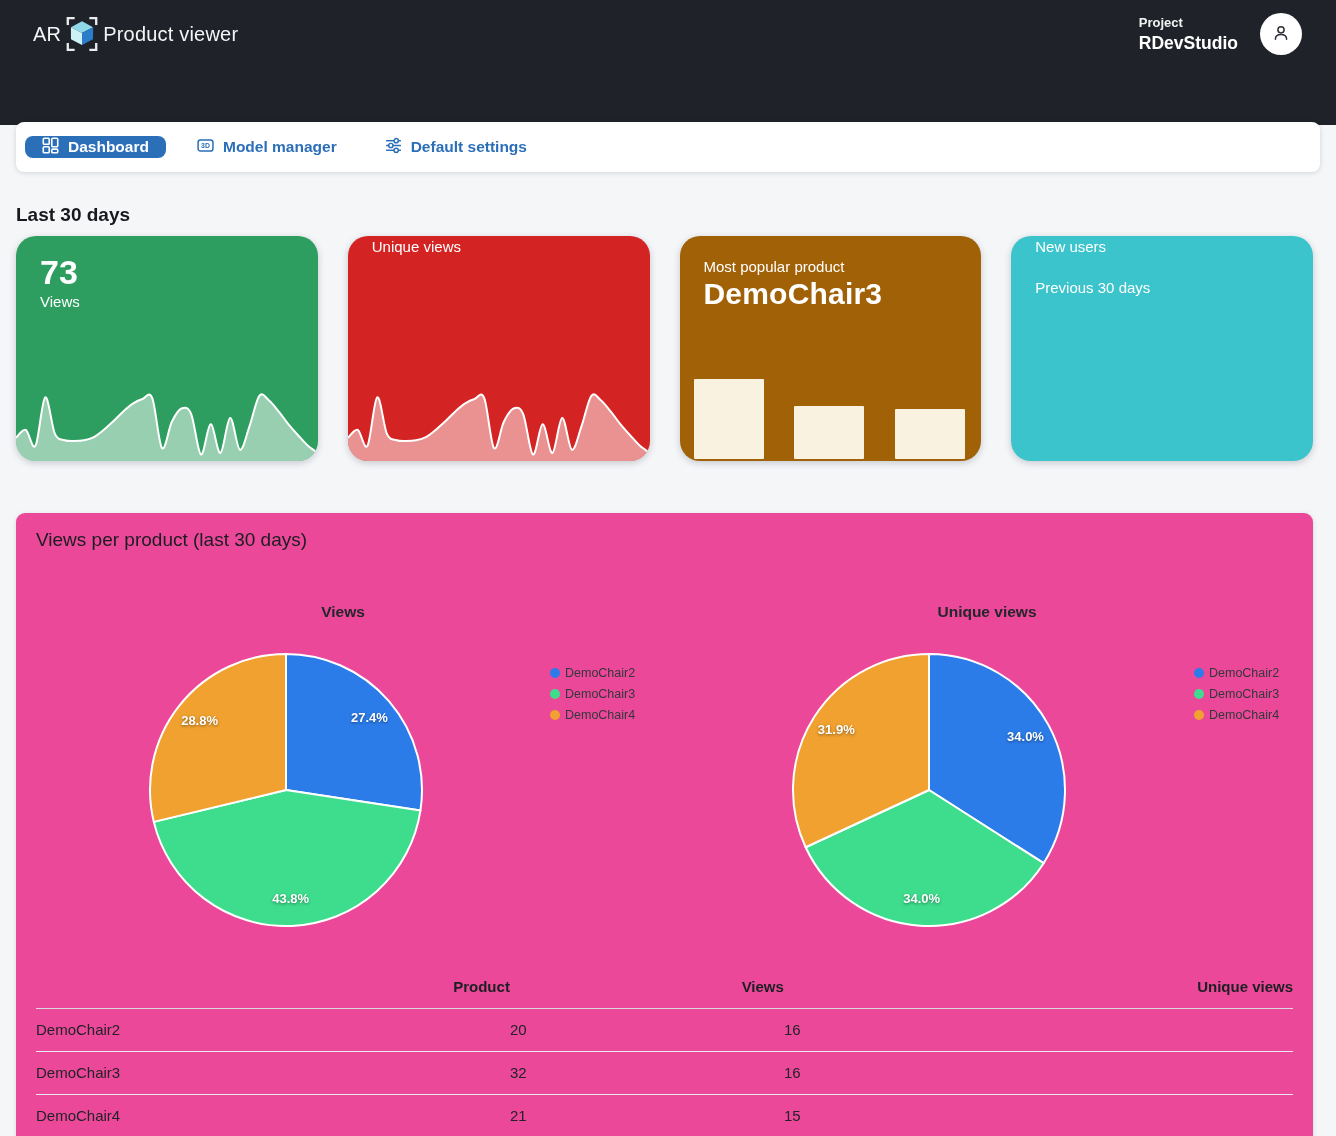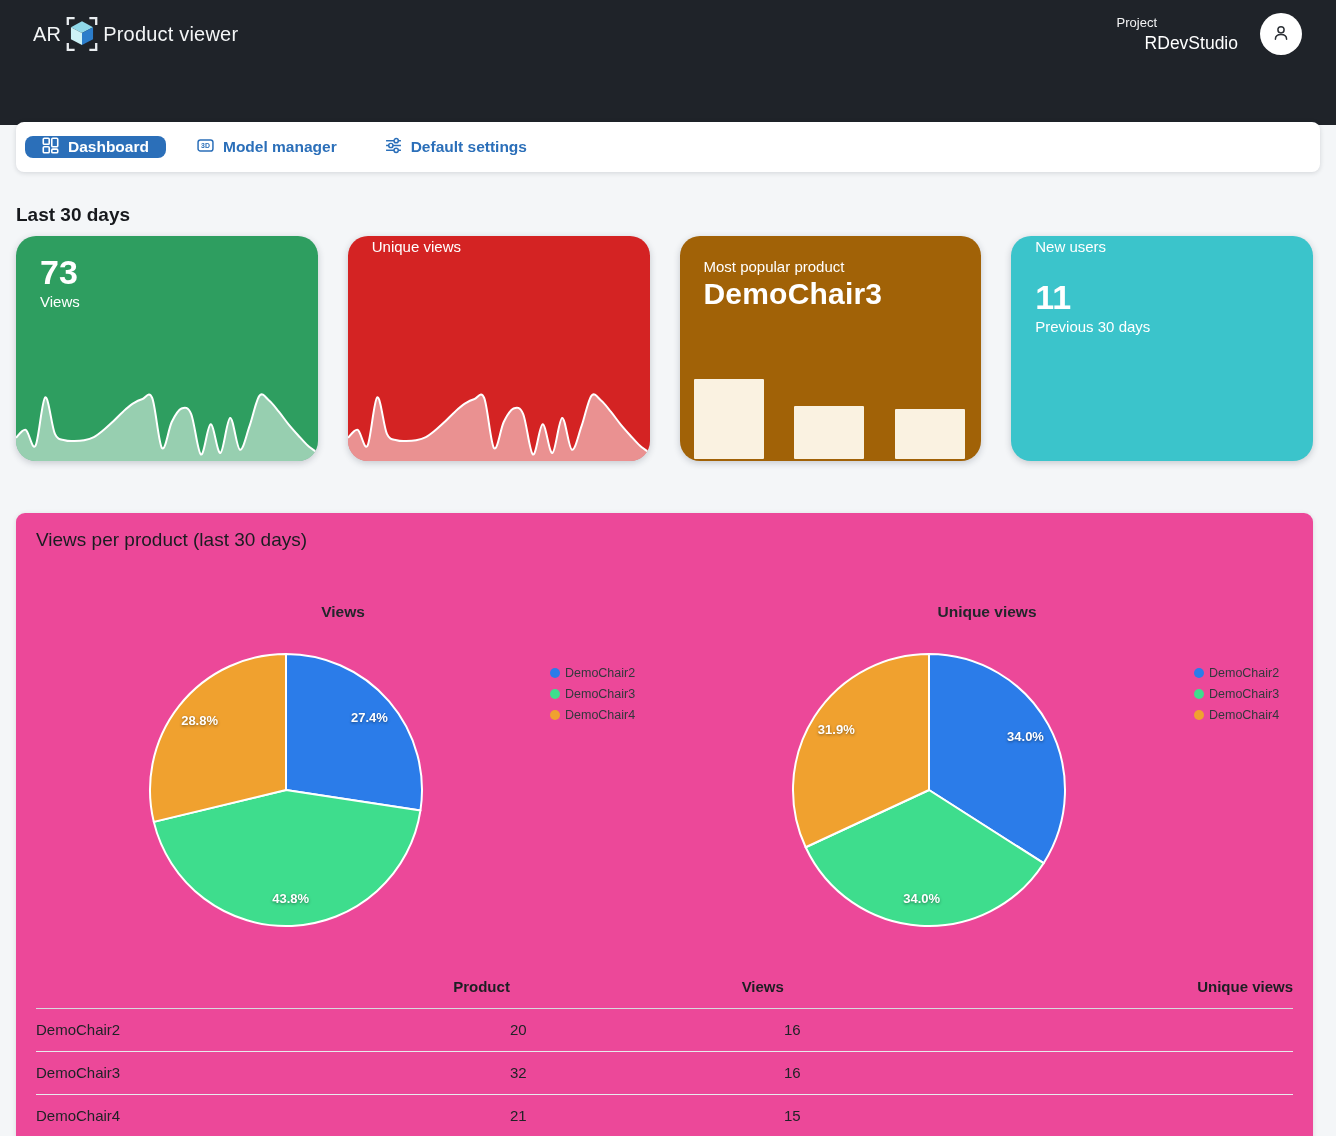--- a/index.html
+++ b/index.html
@@ -15,22 +15,22 @@
     font-family:"Liberation Sans",sans-serif;
     color:var(--text-dark);
   }
   
   .header{height:125px;background:var(--header-bg);}
   .header-inner{display:flex;align-items:center;justify-content:space-between;padding:13px 34px 0 33px;}
   .logo{display:flex;align-items:center;color:#f3f5f6;font-size:20px;font-weight:500;letter-spacing:.2px;justify-content:flex-end;}
   .logo-icon{width:40px;height:40px;margin:0 1px;}
   .header-right{display:flex;align-items:center;gap:22px;}
   .project-block{color:#fff;}
-  .project-label{font-size:13px;font-weight:400;opacity:.95;margin-bottom:3px;}
-  .project-name{font-size:17.5px;font-weight:400;margin-left:28px;}
+  .project-label{font-size:13px;font-weight:700;opacity:.95;margin-bottom:3px;}
+  .project-name{font-size:17.5px;font-weight:700;}
   .avatar-btn{width:42px;height:42px;border-radius:50%;background:#fff;border:none;display:flex;align-items:center;justify-content:center;cursor:pointer;}
   
   .nav-card{position:relative;margin:-3px 16px 0;height:50px;background:#fff;border-radius:8px;
     display:flex;align-items:center;padding:0 9px;gap:14px;box-shadow:0 1px 5px rgba(20,30,40,.15);}
   .nav-item{display:flex;align-items:center;gap:9px;font-size:15.5px;font-weight:600;color:var(--accent);
     padding:0 17px;height:22px;border-radius:8px;cursor:pointer;background:transparent;border:none;font-family:inherit;}
   .nav-item.active{background:var(--accent);color:#fff;}
   .nav-item svg{flex:0 0 auto;}
   
   .section-heading{margin:32px 16px 10px;font-size:19px;font-weight:700;}
@@ -172,21 +172,20 @@
         <div class="mini-bar" style="left: 114px; width: 70px; height: 53px; background: rgb(250, 242, 225);"></div>
         <div class="mini-bar" style="left: 215px; width: 70px; height: 50px; background: rgb(250, 242, 225);"></div>
       </div>
   </div>
 
   <div class="stat-card" style="padding-top: 0px; background: rgb(59, 196, 203);">
     <div class="dual-metric">
       <div class="stat-label">New users</div>
     </div>
     <div class="dual-metric">
-      <div class="stat-value">11</div>
       <div class="stat-label">Previous 30 days</div>
     </div>
   </div>
 </div>
 
 <div class="panel">
   <div class="panel-title">Views per product (last 30 days)</div>
 
   <div class="charts-area">
     <div class="chart-title t1">Views</div>

